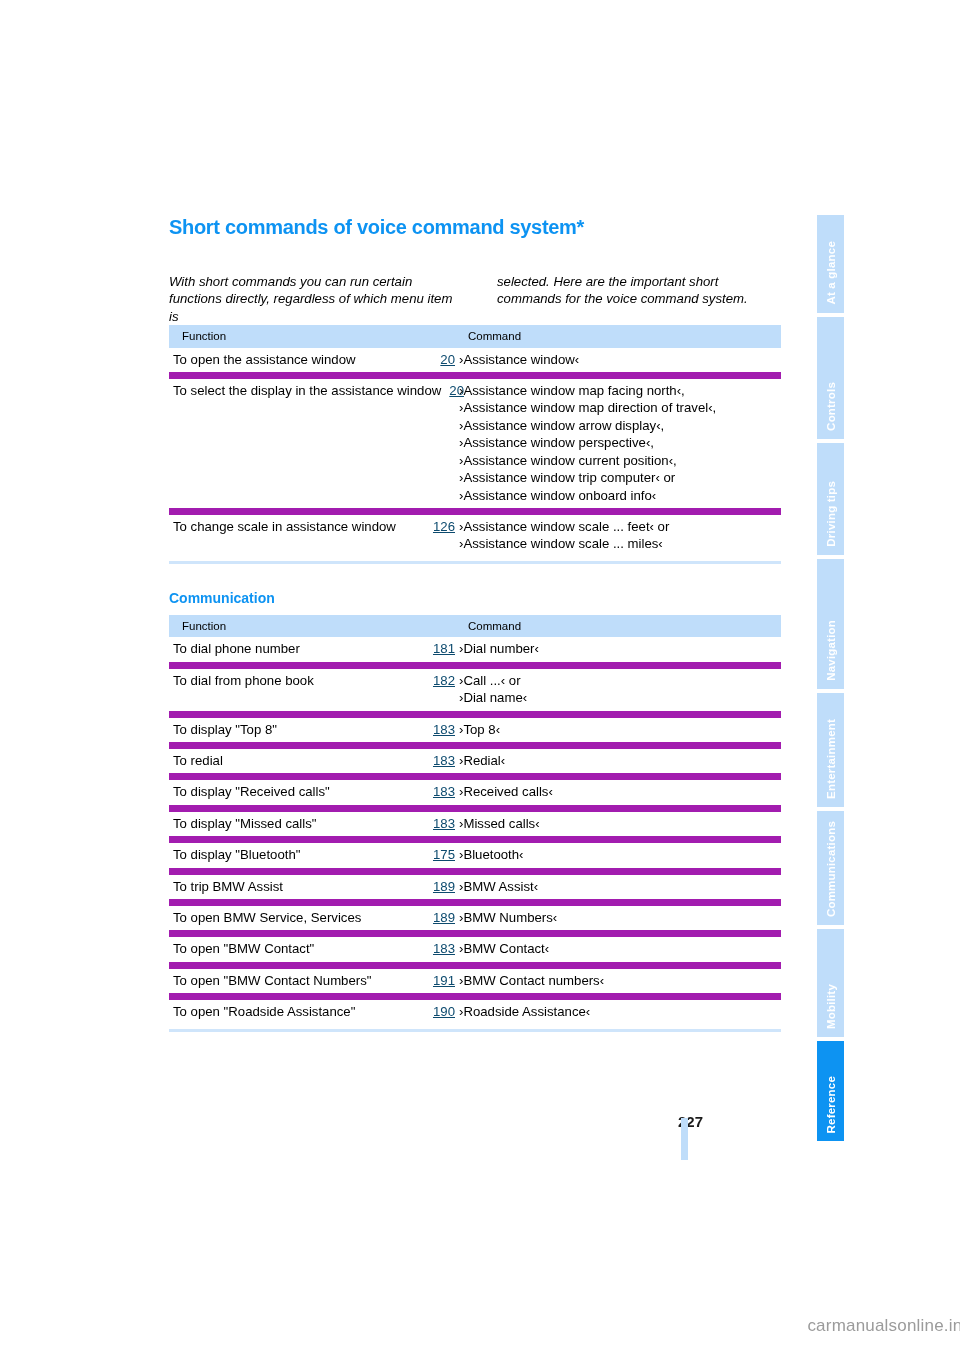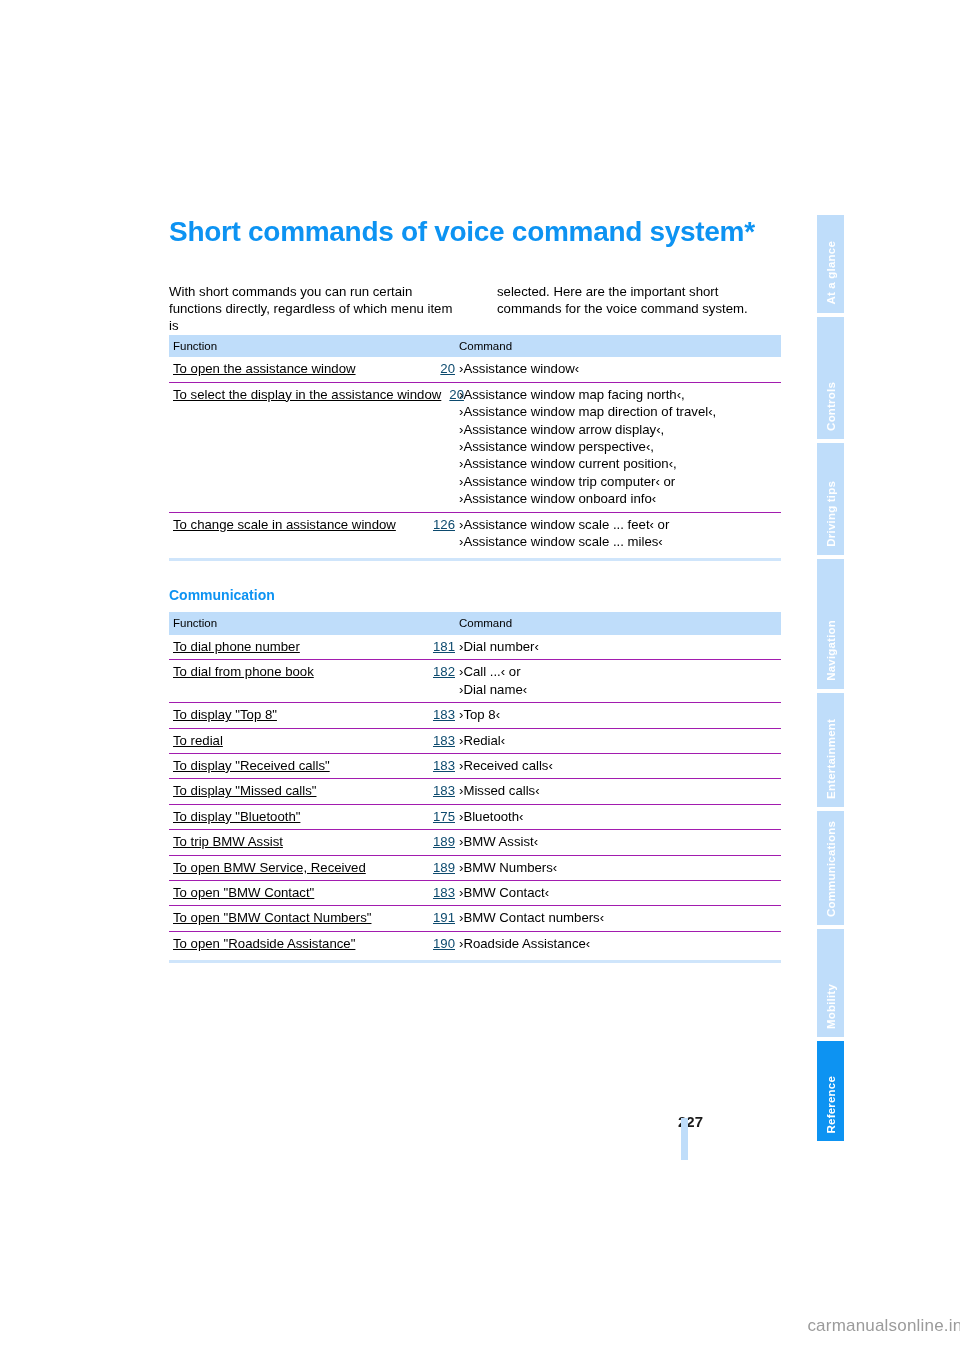--- a/index.html
+++ b/index.html
@@ -28,31 +28,32 @@
   
   #content {
     position: absolute;
     left: 169px;
     top: 215px;
     width: 612px;
   }
 
   .page-title {
     color: #0d93f2;
-    font-size: 28px;
+    font-size: 20px;
     font-weight: bold;
     line-height: 1.2;
     letter-spacing: -0.3px;
     margin: 0 0 0 0;
   }
 
   .intro {
     margin-top: 34px;
     display: flex;
     gap: 44px;
+    font-style: italic;
   }
   .intro-col {
     width: 293px;
     font-size: 13.2px;
     line-height: 1.32;
   }
 
   .section-head {
     color: #0d93f2;
     font-size: 14px;
@@ -68,45 +69,45 @@
     table-layout: fixed;
   }
   table.cmd-table col.c-func { width: 286px; }
   table.cmd-table col.c-cmd  { width: 326px; }
 
   table.cmd-table thead th {
     background: #bfddfa;
     font-size: 11.5px;
     font-weight: normal;
     text-align: left;
-    padding: 4px 0 4px 4px;
+    padding: 4px 0 4px 13px;
     color: #000;
     line-height: 1.25;
   }
 
   table.cmd-table tbody td {
     font-size: 13.2px;
     line-height: 1.32;
     padding: 3px 0 4px 4px;
     vertical-align: top;
-    border-top: 1px solid #a21caf;
+    border-top: 7px solid #a21caf;
   }
   table.cmd-table tbody tr:first-child td {
     border-top: none;
   }
 
   td.func-cell {
     padding-right: 6px;
   }
   .func-line {
     display: flex;
     justify-content: flex-start;
     align-items: baseline;
   }
-  .func-text { white-space: nowrap; text-decoration: underline; }
+  .func-text { white-space: nowrap; }
   .ref {
     color: #0c4a6e;
     margin-left: auto;
     padding-left: 8px;
     white-space: nowrap;
     text-decoration: underline;
   }
   td.cmd-cell { white-space: normal; }
   .cmd-line { white-space: nowrap; }
 
@@ -349,21 +350,21 @@
                   <span class="ref">189</span>
                 </div>
               </td>
               <td class="cmd-cell">
                 <div class="cmd-line">›BMW Assist‹</div>
               </td>
             </tr>
             <tr>
               <td class="func-cell">
                 <div class="func-line">
-                  <span class="func-text">To open BMW Service, Received</span>
+                  <span class="func-text">To open BMW Service, Services</span>
                   <span class="ref">189</span>
                 </div>
               </td>
               <td class="cmd-cell">
                 <div class="cmd-line">›BMW Numbers‹</div>
               </td>
             </tr>
             <tr>
               <td class="func-cell">
                 <div class="func-line">

